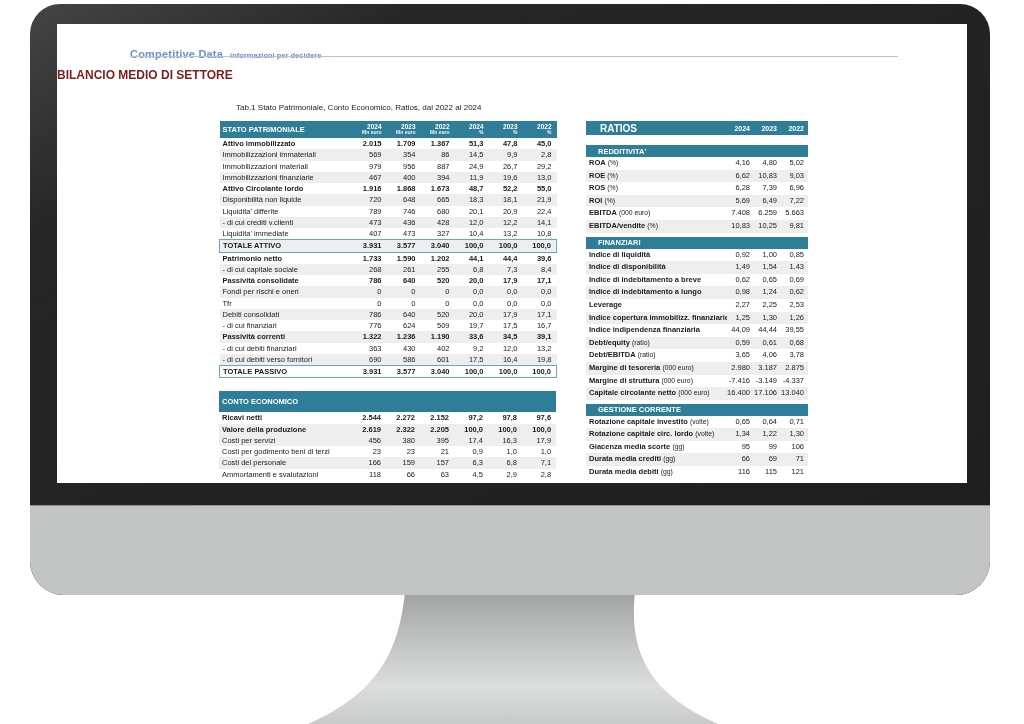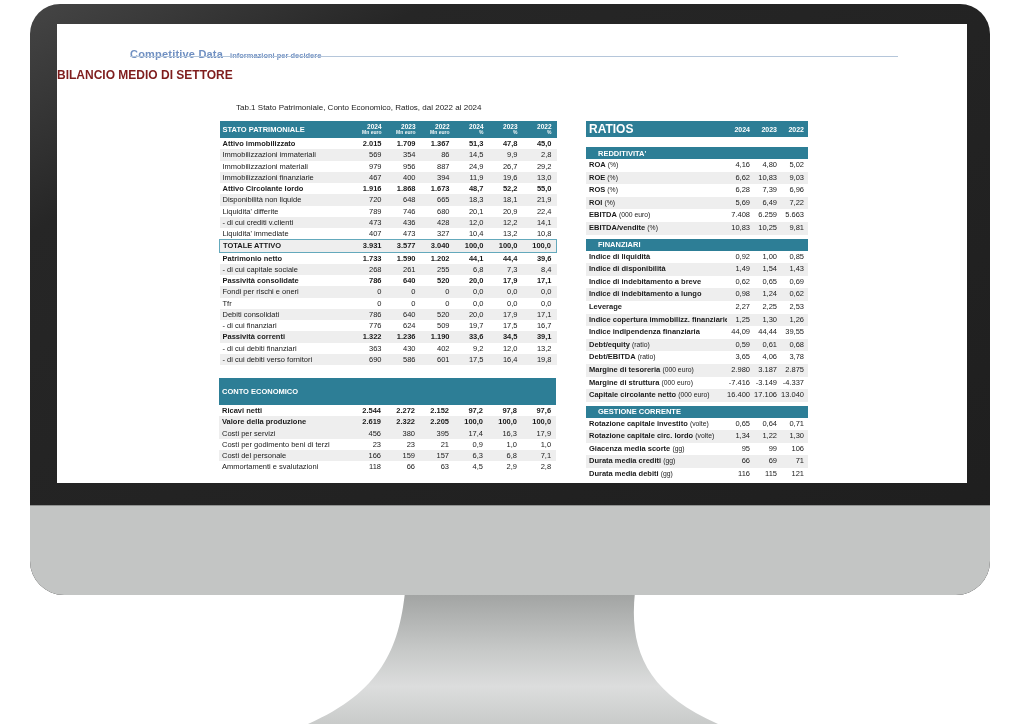--- a/index.html
+++ b/index.html
@@ -41,26 +41,26 @@
   .btab .yh .un{font-size:5px;line-height:5.5px;font-weight:bold;opacity:.92;}
   .btab tbody td{font-size:7.5px;height:11.25px;line-height:11.25px;padding:0;color:#1a1a1a;}
   .btab tbody td.lbl{padding-left:3px;}
   .btab tbody td.num{text-align:right;padding-right:5px;}
   tbody tr.alt{background:var(--stripe);}
   tbody tr.bold td{font-weight:bold;}
   tbody tr.boxed td{border-top:1.5px solid var(--boxb);border-bottom:1.5px solid var(--boxb);}
   tbody tr.boxed td:first-child{border-left:1.5px solid var(--boxb);}
   tbody tr.boxed td:last-child{border-right:1.5px solid var(--boxb);}
   .income{margin-top:13px;}
-  .income thead th{height:27px;}
+  .income thead th{height:21px;}
 
   
   .rtab col.c-lbl{width:141px;} .rtab col.c-num{width:27px;}
   .rhead thead th{background:var(--teal);color:#fff;height:14px;vertical-align:middle;}
-  .rhead .band-title{text-align:left;padding-left:3px;font-size:12px;font-weight:bold;}
+  .rhead .band-title{text-align:left;padding-left:14px;font-size:10px;font-weight:bold;}
   .rhead .yh{font-size:7px;font-weight:bold;text-align:right;padding-right:4px;}
   .rsec{margin-top:4px;}
   .rsec.first{margin-top:10px;}
   .rsec thead th{background:var(--teal);color:#fff;height:12px;text-align:left;
     padding-left:12px;font-size:7.5px;font-weight:bold;vertical-align:middle;}
   .rsec tbody td{font-size:7.5px;height:12.6px;line-height:12.6px;padding:0;color:#1a1a1a;}
   .rsec tbody td.lbl{padding-left:3px;}
   .rsec tbody td.num{text-align:right;padding-right:4px;}
   .rlbl{font-weight:bold;}
   .runit{font-weight:normal;font-size:6.8px;}
@@ -330,20 +330,29 @@
               <tr class="alt">
                 <td class="lbl">- di cui debiti verso fornitori</td>
                 <td class="num">690</td>
                 <td class="num">586</td>
                 <td class="num">601</td>
                 <td class="num">17,5</td>
                 <td class="num">16,4</td>
                 <td class="num">19,8</td>
               </tr>
 
+              <tr class="bold boxed">
+                <td class="lbl">TOTALE PASSIVO</td>
+                <td class="num">3.931</td>
+                <td class="num">3.577</td>
+                <td class="num">3.040</td>
+                <td class="num">100,0</td>
+                <td class="num">100,0</td>
+                <td class="num">100,0</td>
+              </tr>
             </tbody>
         </table>
 
         <table class="btab income">
           <colgroup>
             <col class="c-lbl">
               <col class="c-num">
               <col class="c-num">
               <col class="c-num">
             <col class="c-num">

